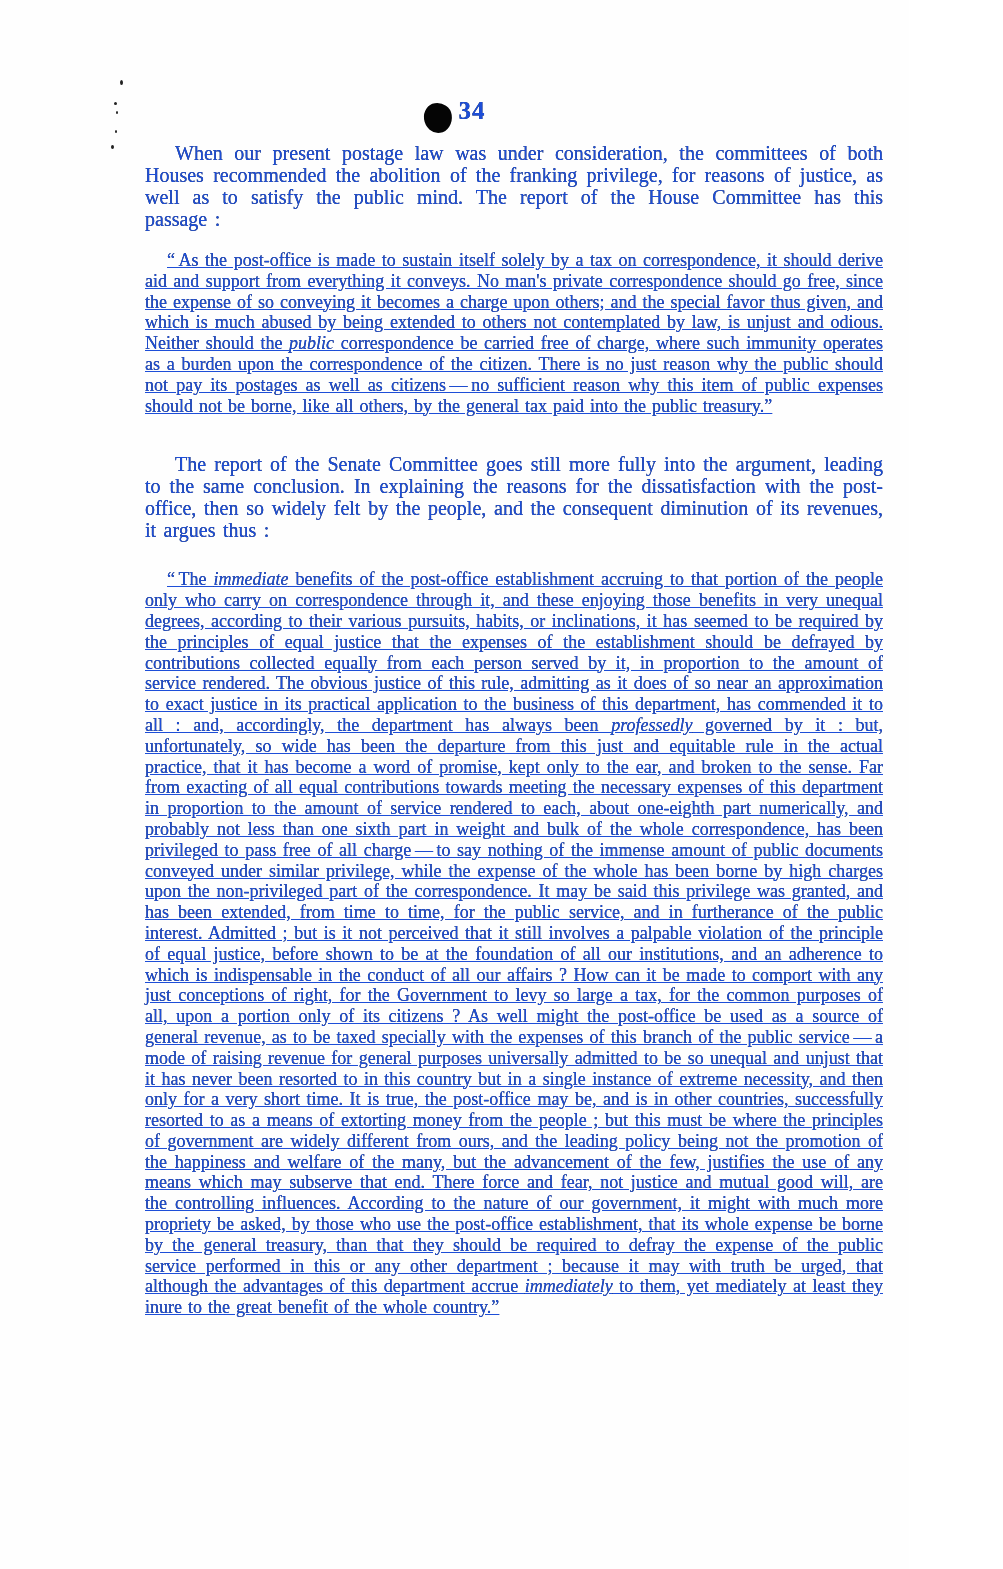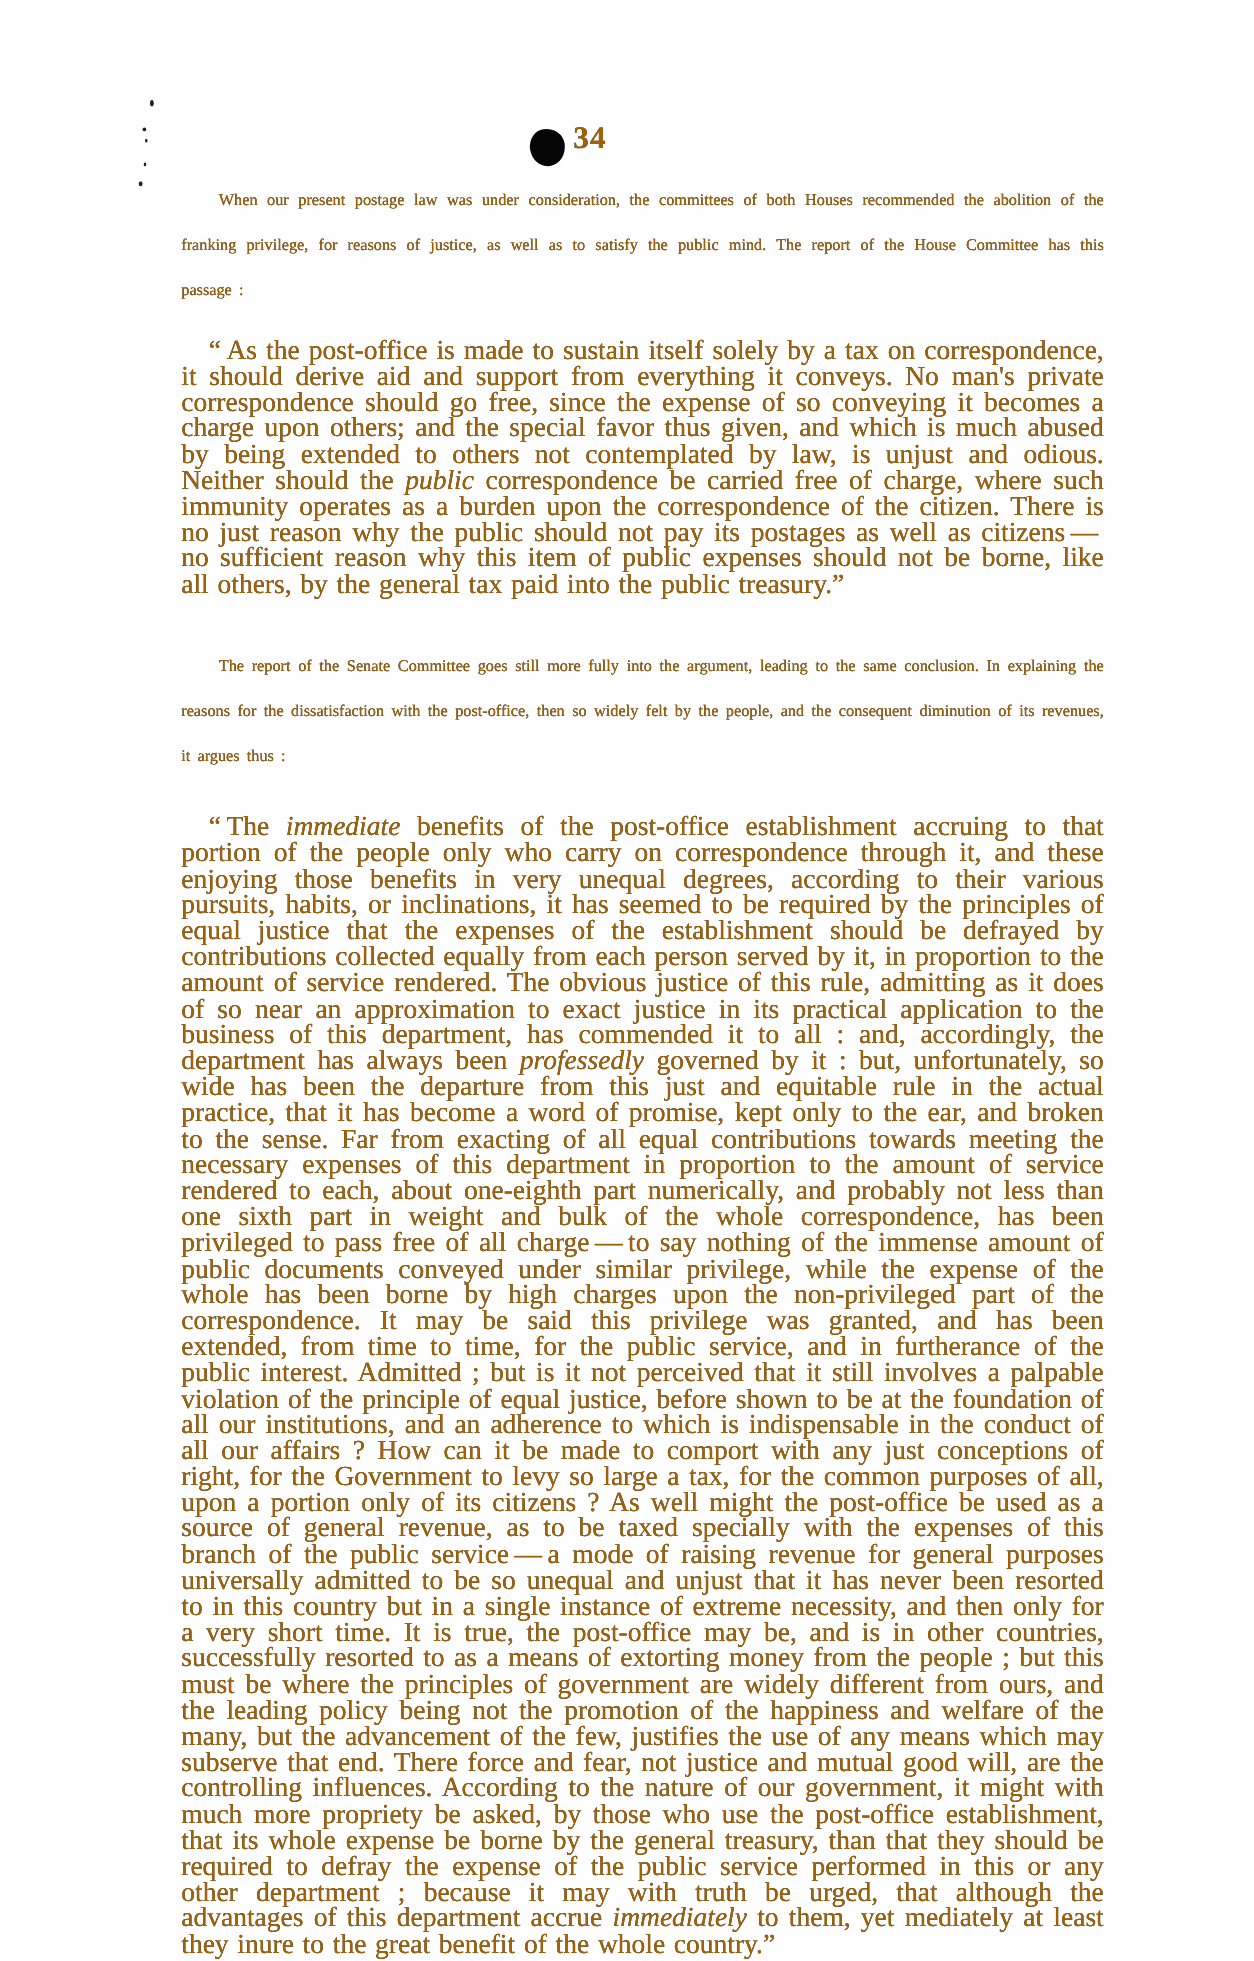--- a/index.html
+++ b/index.html
@@ -7,21 +7,21 @@
     padding: 0;
     background: #ffffff;
   }
   .page {
     position: relative;
     width: 909px;
     height: 1569px;
     background: #fefefe;
     overflow: hidden;
     font-family: "Liberation Serif", "DejaVu Serif", serif;
-    color: #a16207;
+    color: #1d4ed8;
   }
   
   .page p, .page-number {
     text-shadow: 0 0 0.45px rgba(0,0,0,0.85);
   }
   .speck {
     position: absolute;
     background: #222;
     border-radius: 50%;
   }
@@ -55,30 +55,31 @@
     left: 145px;
     width: 738px;
     top: 142px;
   }
   p {
     margin: 0;
     text-align: justify;
     hyphens: none;
   }
   .body-para {
-    font-size: 13px;
-    line-height: 36px;
+    font-size: 20px;
+    line-height: 22px;
     text-indent: 30px;
     word-spacing: 2.5px;
   }
   .quote {
-    font-size: 22px;
+    font-size: 18px;
     line-height: 20.8px;
     text-indent: 22px;
     word-spacing: 1.5px;
+    text-decoration: underline;
   }
   .sp-above-quote { margin-top: 20px; }
   .sp-above-para  { margin-top: 37px; }
   .sp-above-bigquote { margin-top: 28px; }
   .it { font-style: italic; }
 </style>
 </head>
 <body>
 
 <div class="page">

